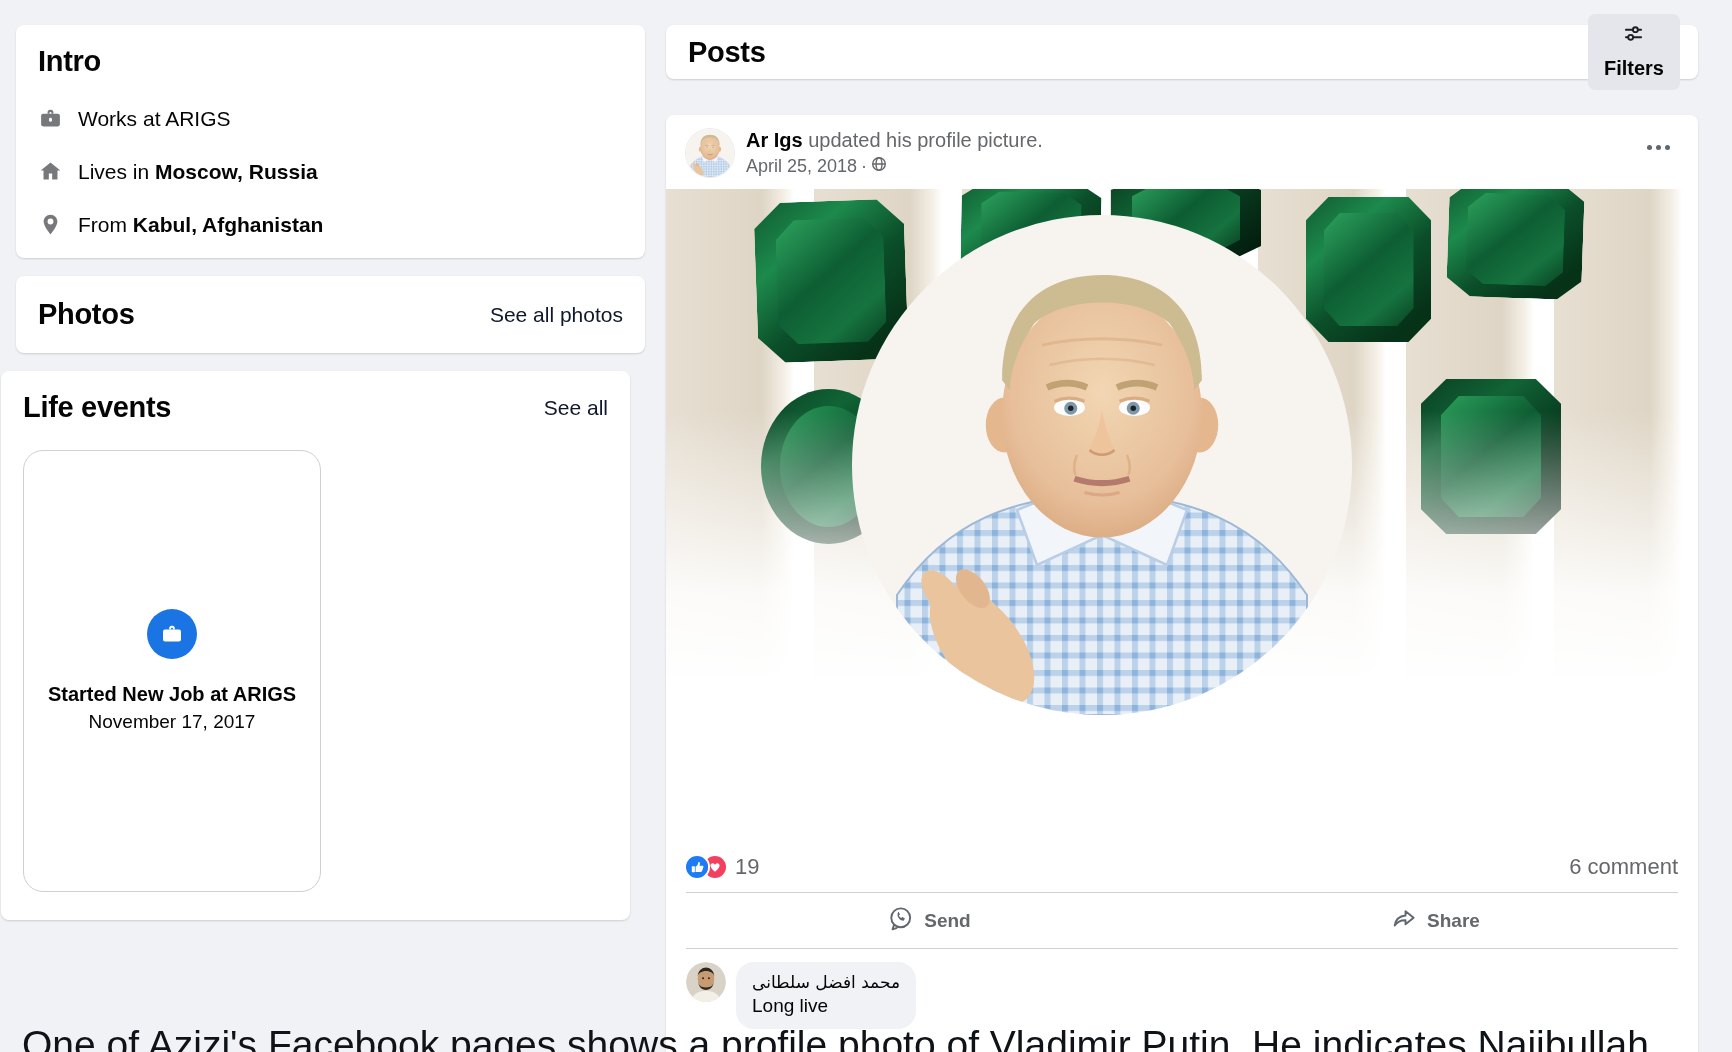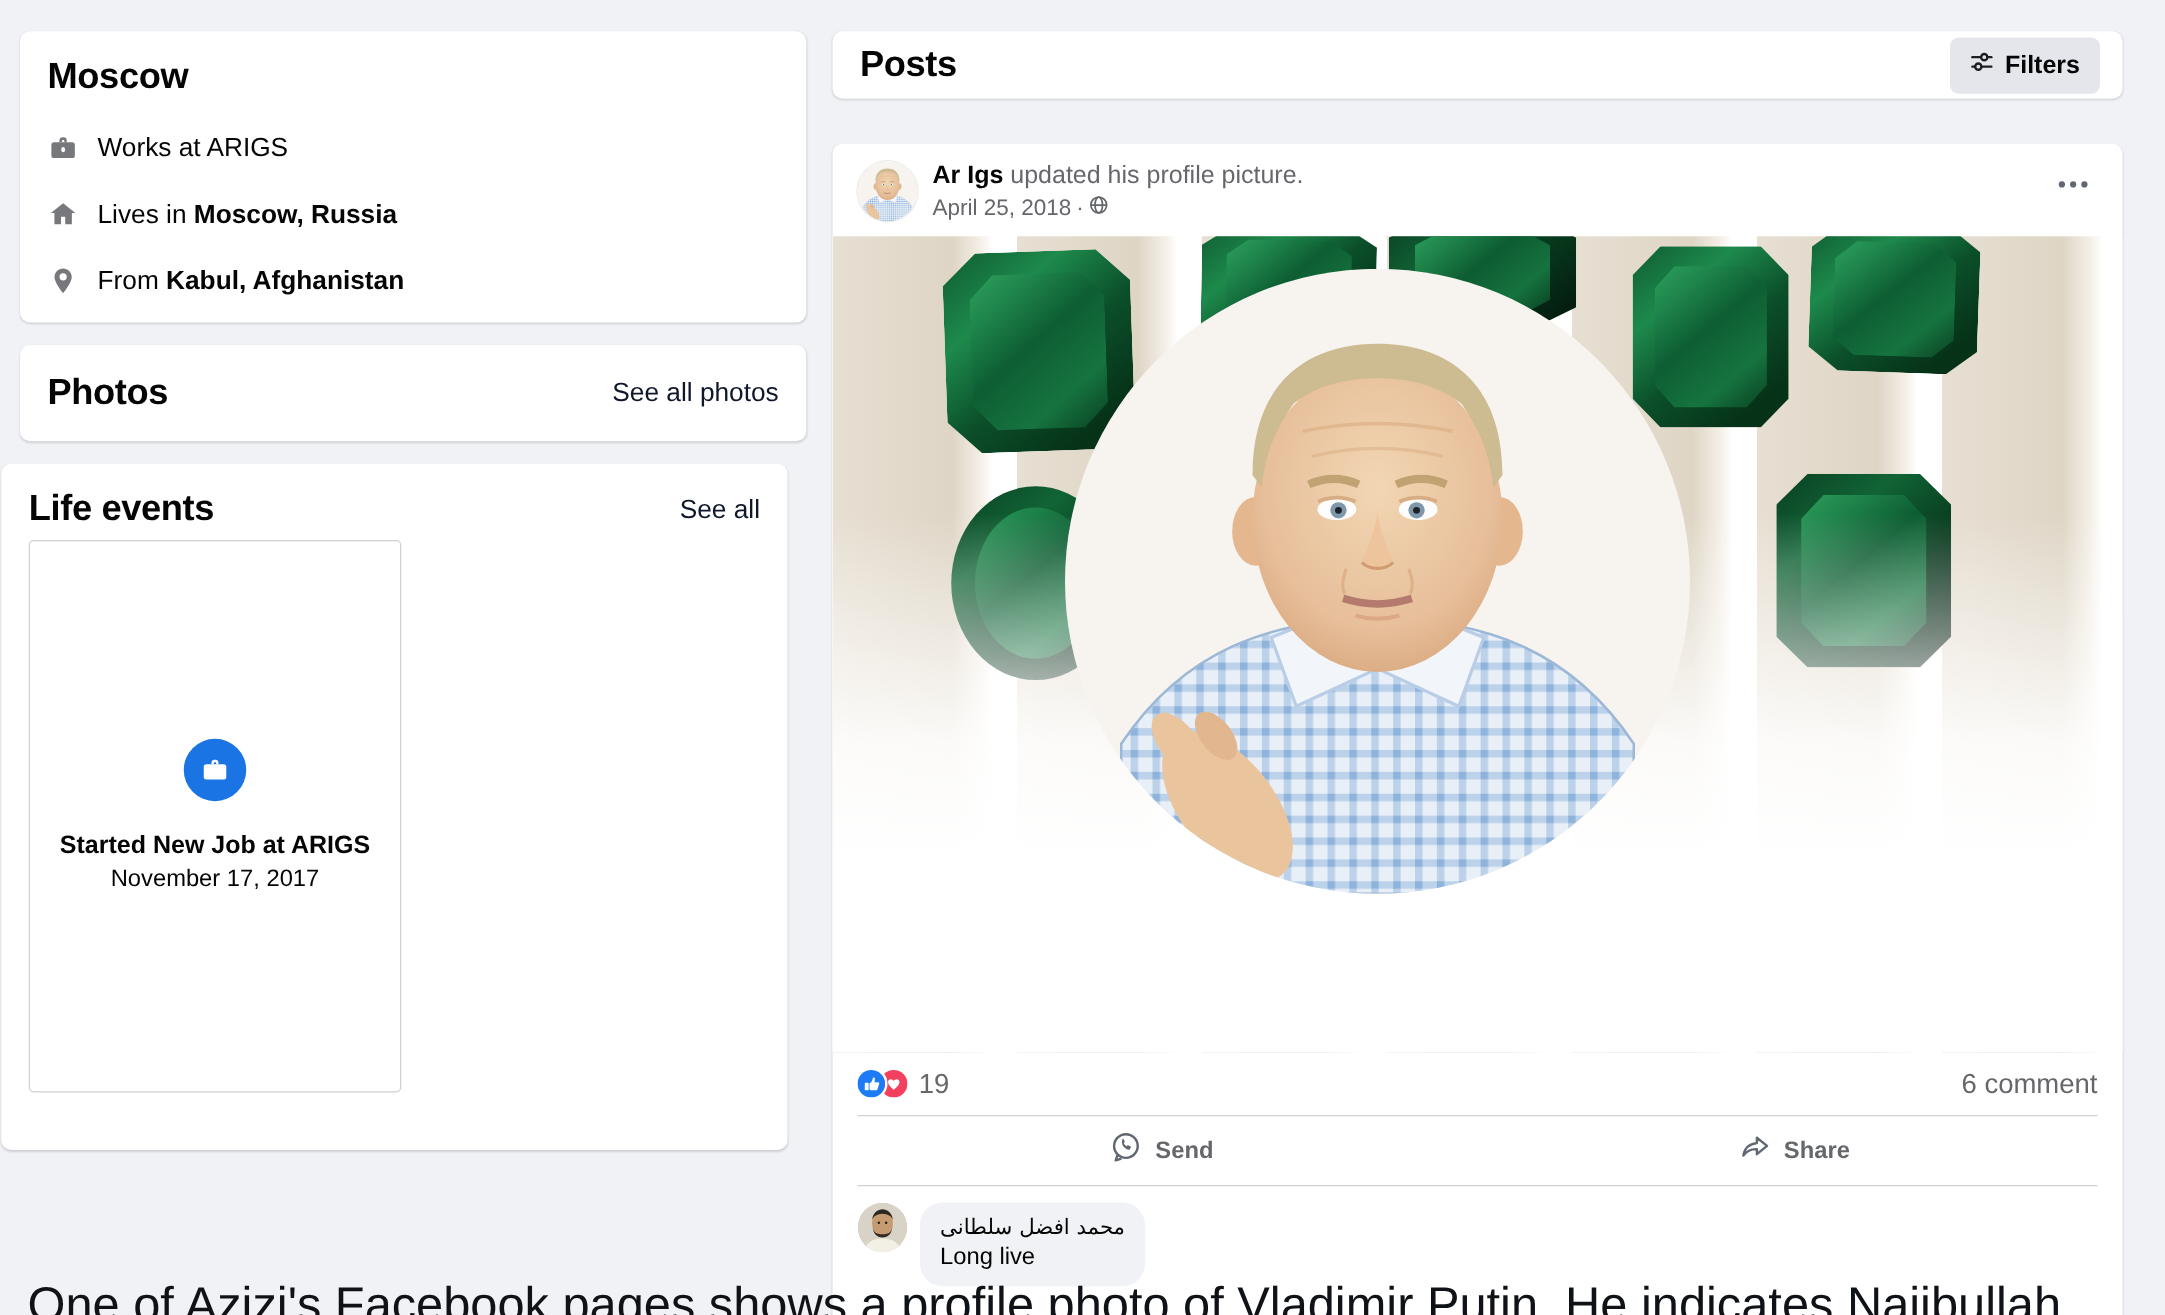--- a/index.html
+++ b/index.html
@@ -13,31 +13,31 @@
   .intro-card{left:16px;top:25px;width:629px;height:233px;padding:20px 22px;}
   .intro-row{display:flex;align-items:center;gap:15px;margin-top:28px;font-size:21px;}
   .intro-row .ic{width:25px;height:25px;flex:0 0 25px;display:flex;align-items:center;justify-content:center;}
   .intro-row b{font-weight:700;}
 
   .photos-card{left:16px;top:276px;width:629px;height:77px;display:flex;align-items:center;
                justify-content:space-between;padding:0 22px;}
 
   .life-card{left:1px;top:371px;width:629px;height:549px;padding:20px 22px;}
   .life-head{display:flex;align-items:center;justify-content:space-between;}
-  .event-card{margin-top:8px;width:296px;height:440px;border:1px solid #ced0d4;border-radius:4px;
+  .event-card{margin-top:26px;width:296px;height:440px;border:1px solid #ced0d4;border-radius:20px;
               display:flex;flex-direction:column;align-items:center;justify-content:center;text-align:right;cursor:pointer;}
   .event-badge{width:50px;height:50px;border-radius:50%;background:#1b74e4;display:flex;align-items:center;justify-content:center;}
   .event-title{margin-top:24px;font-size:20px;font-weight:600;}
   .event-date{margin-top:5px;font-size:19px;}
 
   
   .posts-card{left:666px;top:25px;width:1032px;height:54px;display:flex;align-items:center;
               justify-content:space-between;padding:0 18px 0 22px;}
   .filters-btn{display:flex;align-items:center;gap:9px;background:#e4e6eb;border:none;border-radius:7px;
-               padding:10px 16px;font-family:inherit;font-size:20px;font-weight:700;color:#050505;cursor:pointer;}
+               padding:10px 16px;font-family:inherit;font-size:20px;font-weight:700;color:#050505;cursor:pointer;flex-direction:column;}
 
   .post-card{left:666px;top:115px;width:1032px;height:960px;overflow:hidden;}
   .post-head{position:relative;display:flex;align-items:flex-start;padding:14px 20px 12px;}
   .avatar48{width:48px;height:48px;border-radius:50%;overflow:hidden;flex:0 0 48px;cursor:pointer;box-shadow:0 0 0 1px rgba(0,0,0,.08);}
   .post-meta{margin-left:12px;}
   .post-line1{font-size:20px;color:#65676b;}
   .post-line1 strong{color:#050505;font-weight:700;cursor:pointer;}
   .post-line2{margin-top:4px;font-size:18px;color:#65676b;display:flex;align-items:center;gap:4px;}
   .menu-btn{position:absolute;right:20px;top:22px;border:none;background:none;cursor:pointer;display:flex;gap:4px;padding:8px;}
   .menu-btn i{width:5px;height:5px;border-radius:50%;background:#606770;display:block;}
@@ -134,21 +134,21 @@
       <path d="M9.2 7.4 V6 c0-1.3 1-2.3 2.3-2.3 h1 c1.3 0 2.3 1 2.3 2.3 v1.4 h-1.9 V6.2 c0-.3-.2-.5-.5-.5 h-.8 c-.3 0-.5 .2-.5 .5 v1.2 Z"></path>
       <rect x="3" y="7.4" width="18" height="12.2" rx="2"></rect>
       <rect x="10.6" y="11.2" width="2.8" height="4" rx="1.4" fill="#fff"></rect>
     </g>
   </defs>
 </svg>
 
 <div class="page">
 
   <section class="card intro-card">
-    <h2>Moscow</h2>
+    <h2>Intro</h2>
     <div class="intro-row">
       <span class="ic">
         <svg viewBox="0 0 24 24" width="25" height="25" fill="#76787c">
             <use href="#briefcase-g"></use>
           </svg>
       </span>
       <span>Works at ARIGS</span>
     </div>
     <div class="intro-row">
       <span class="ic">

